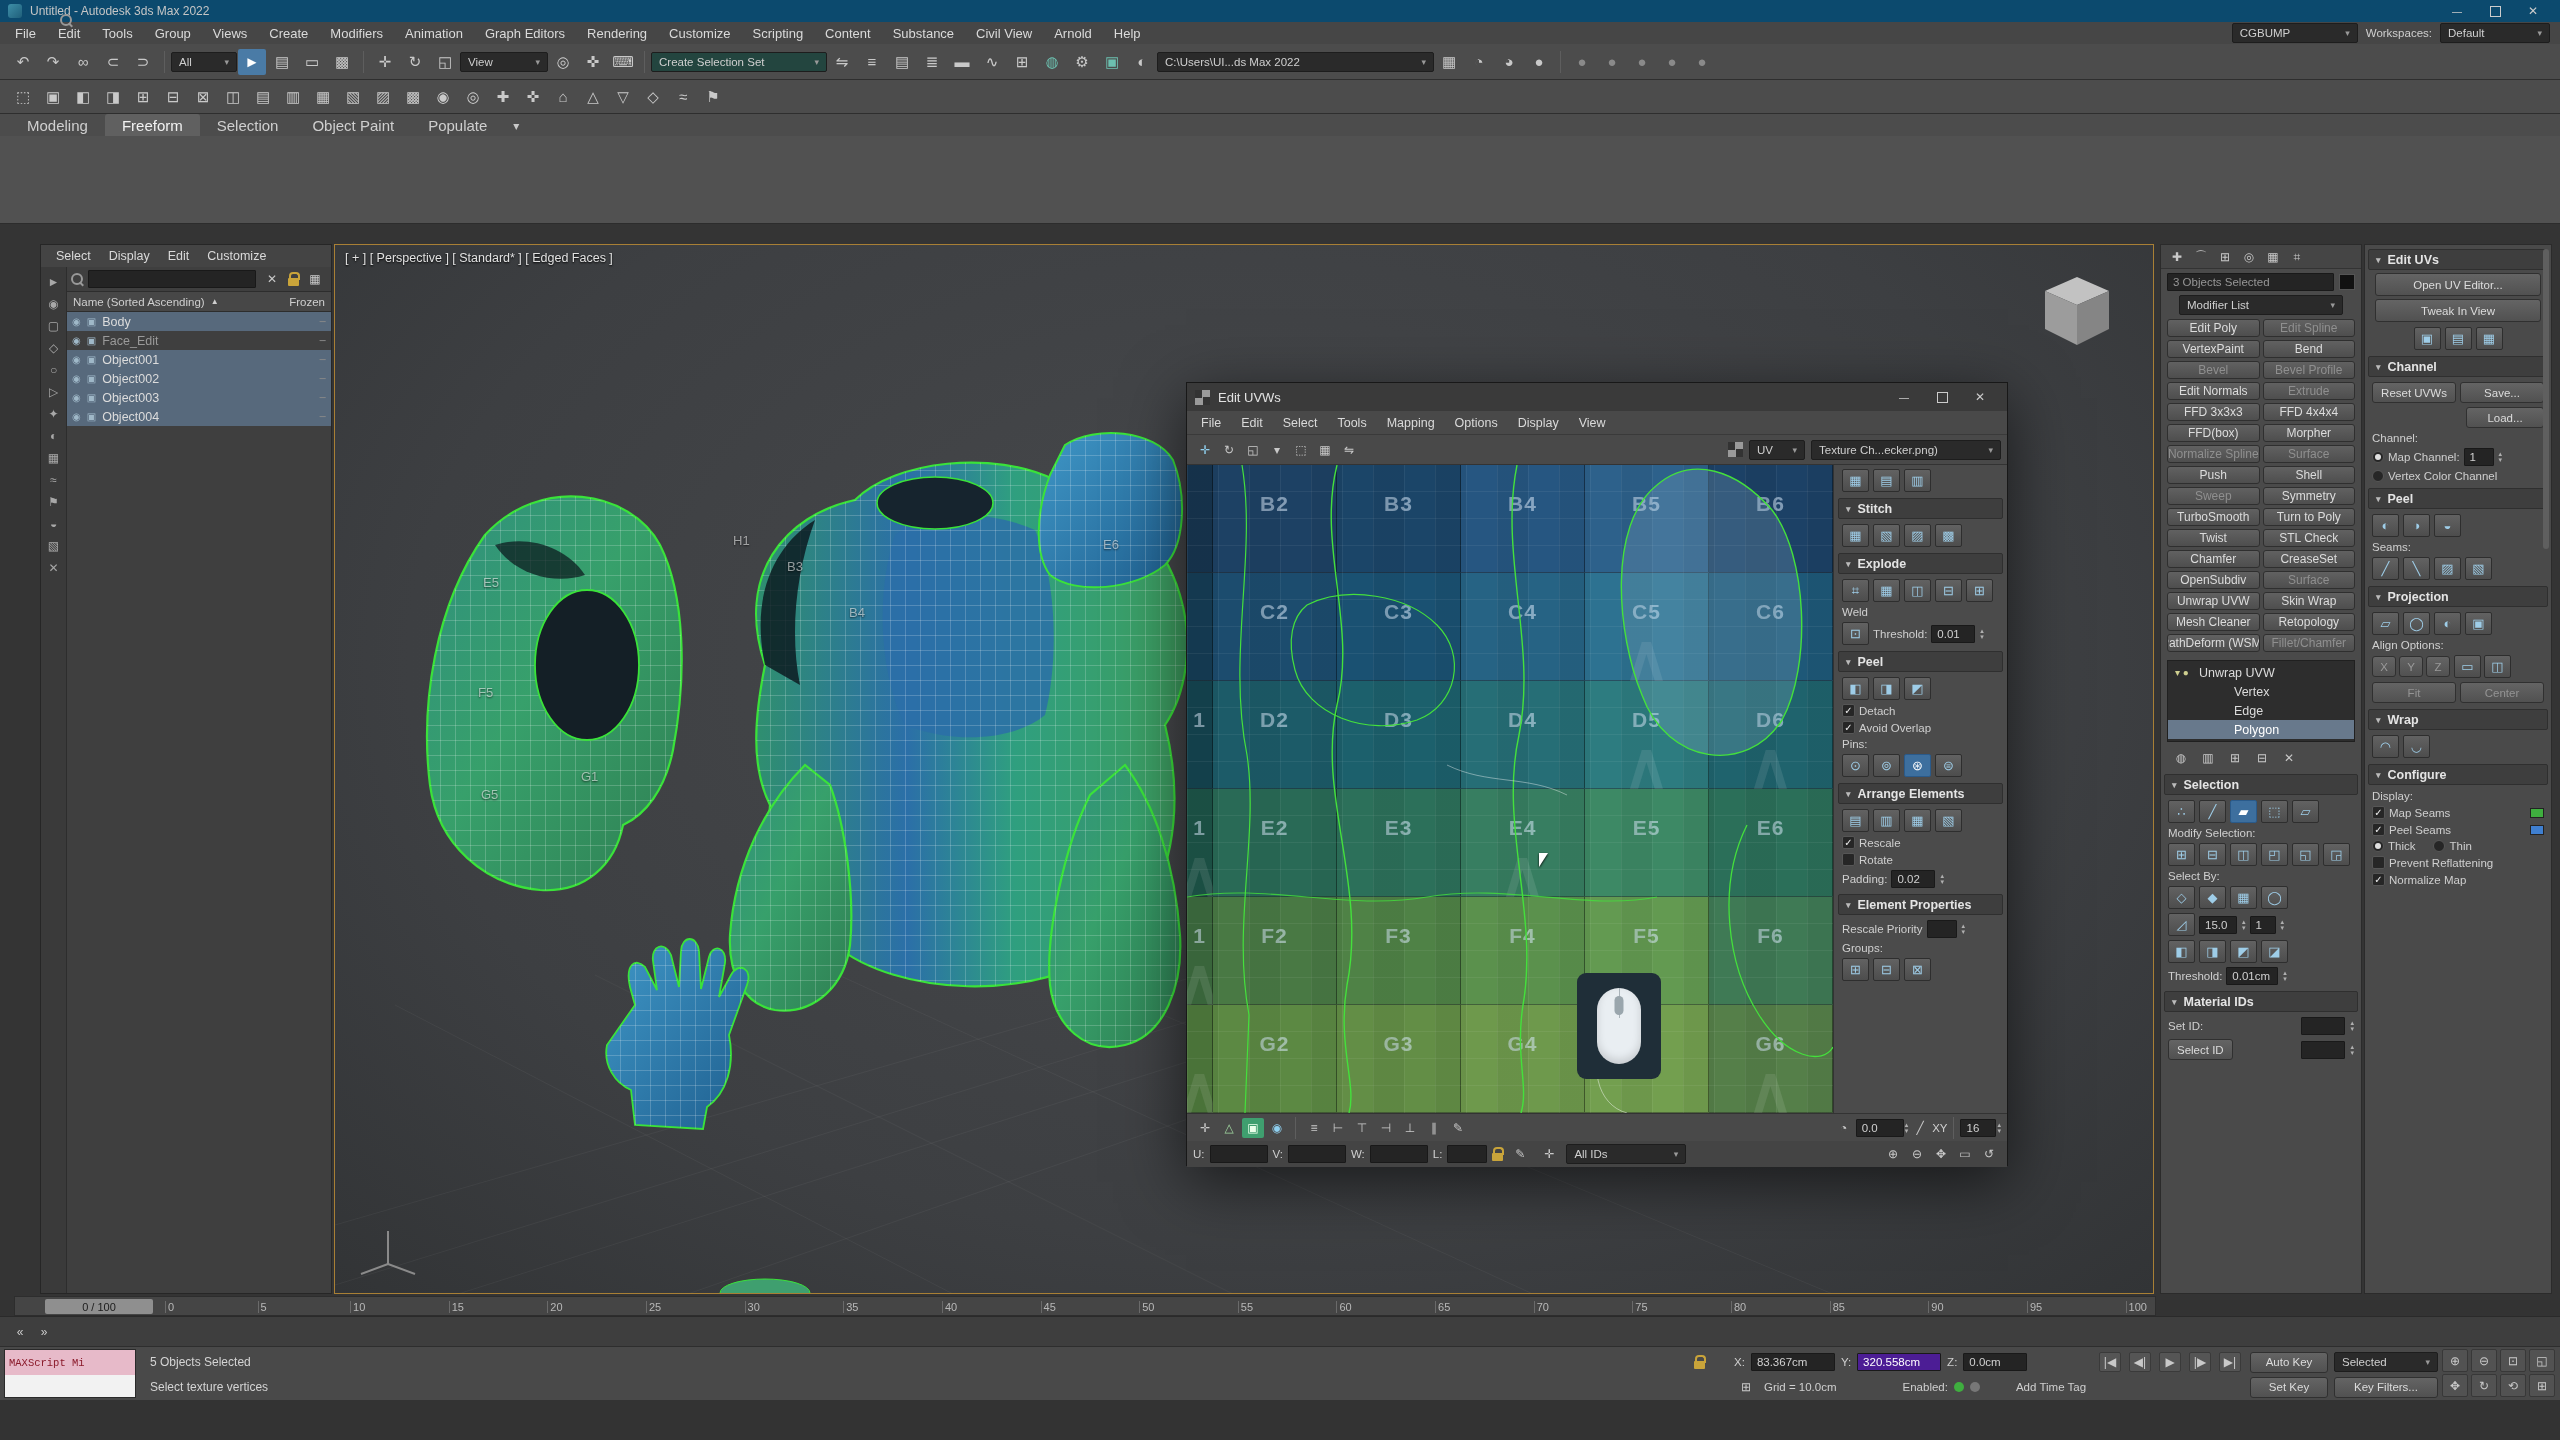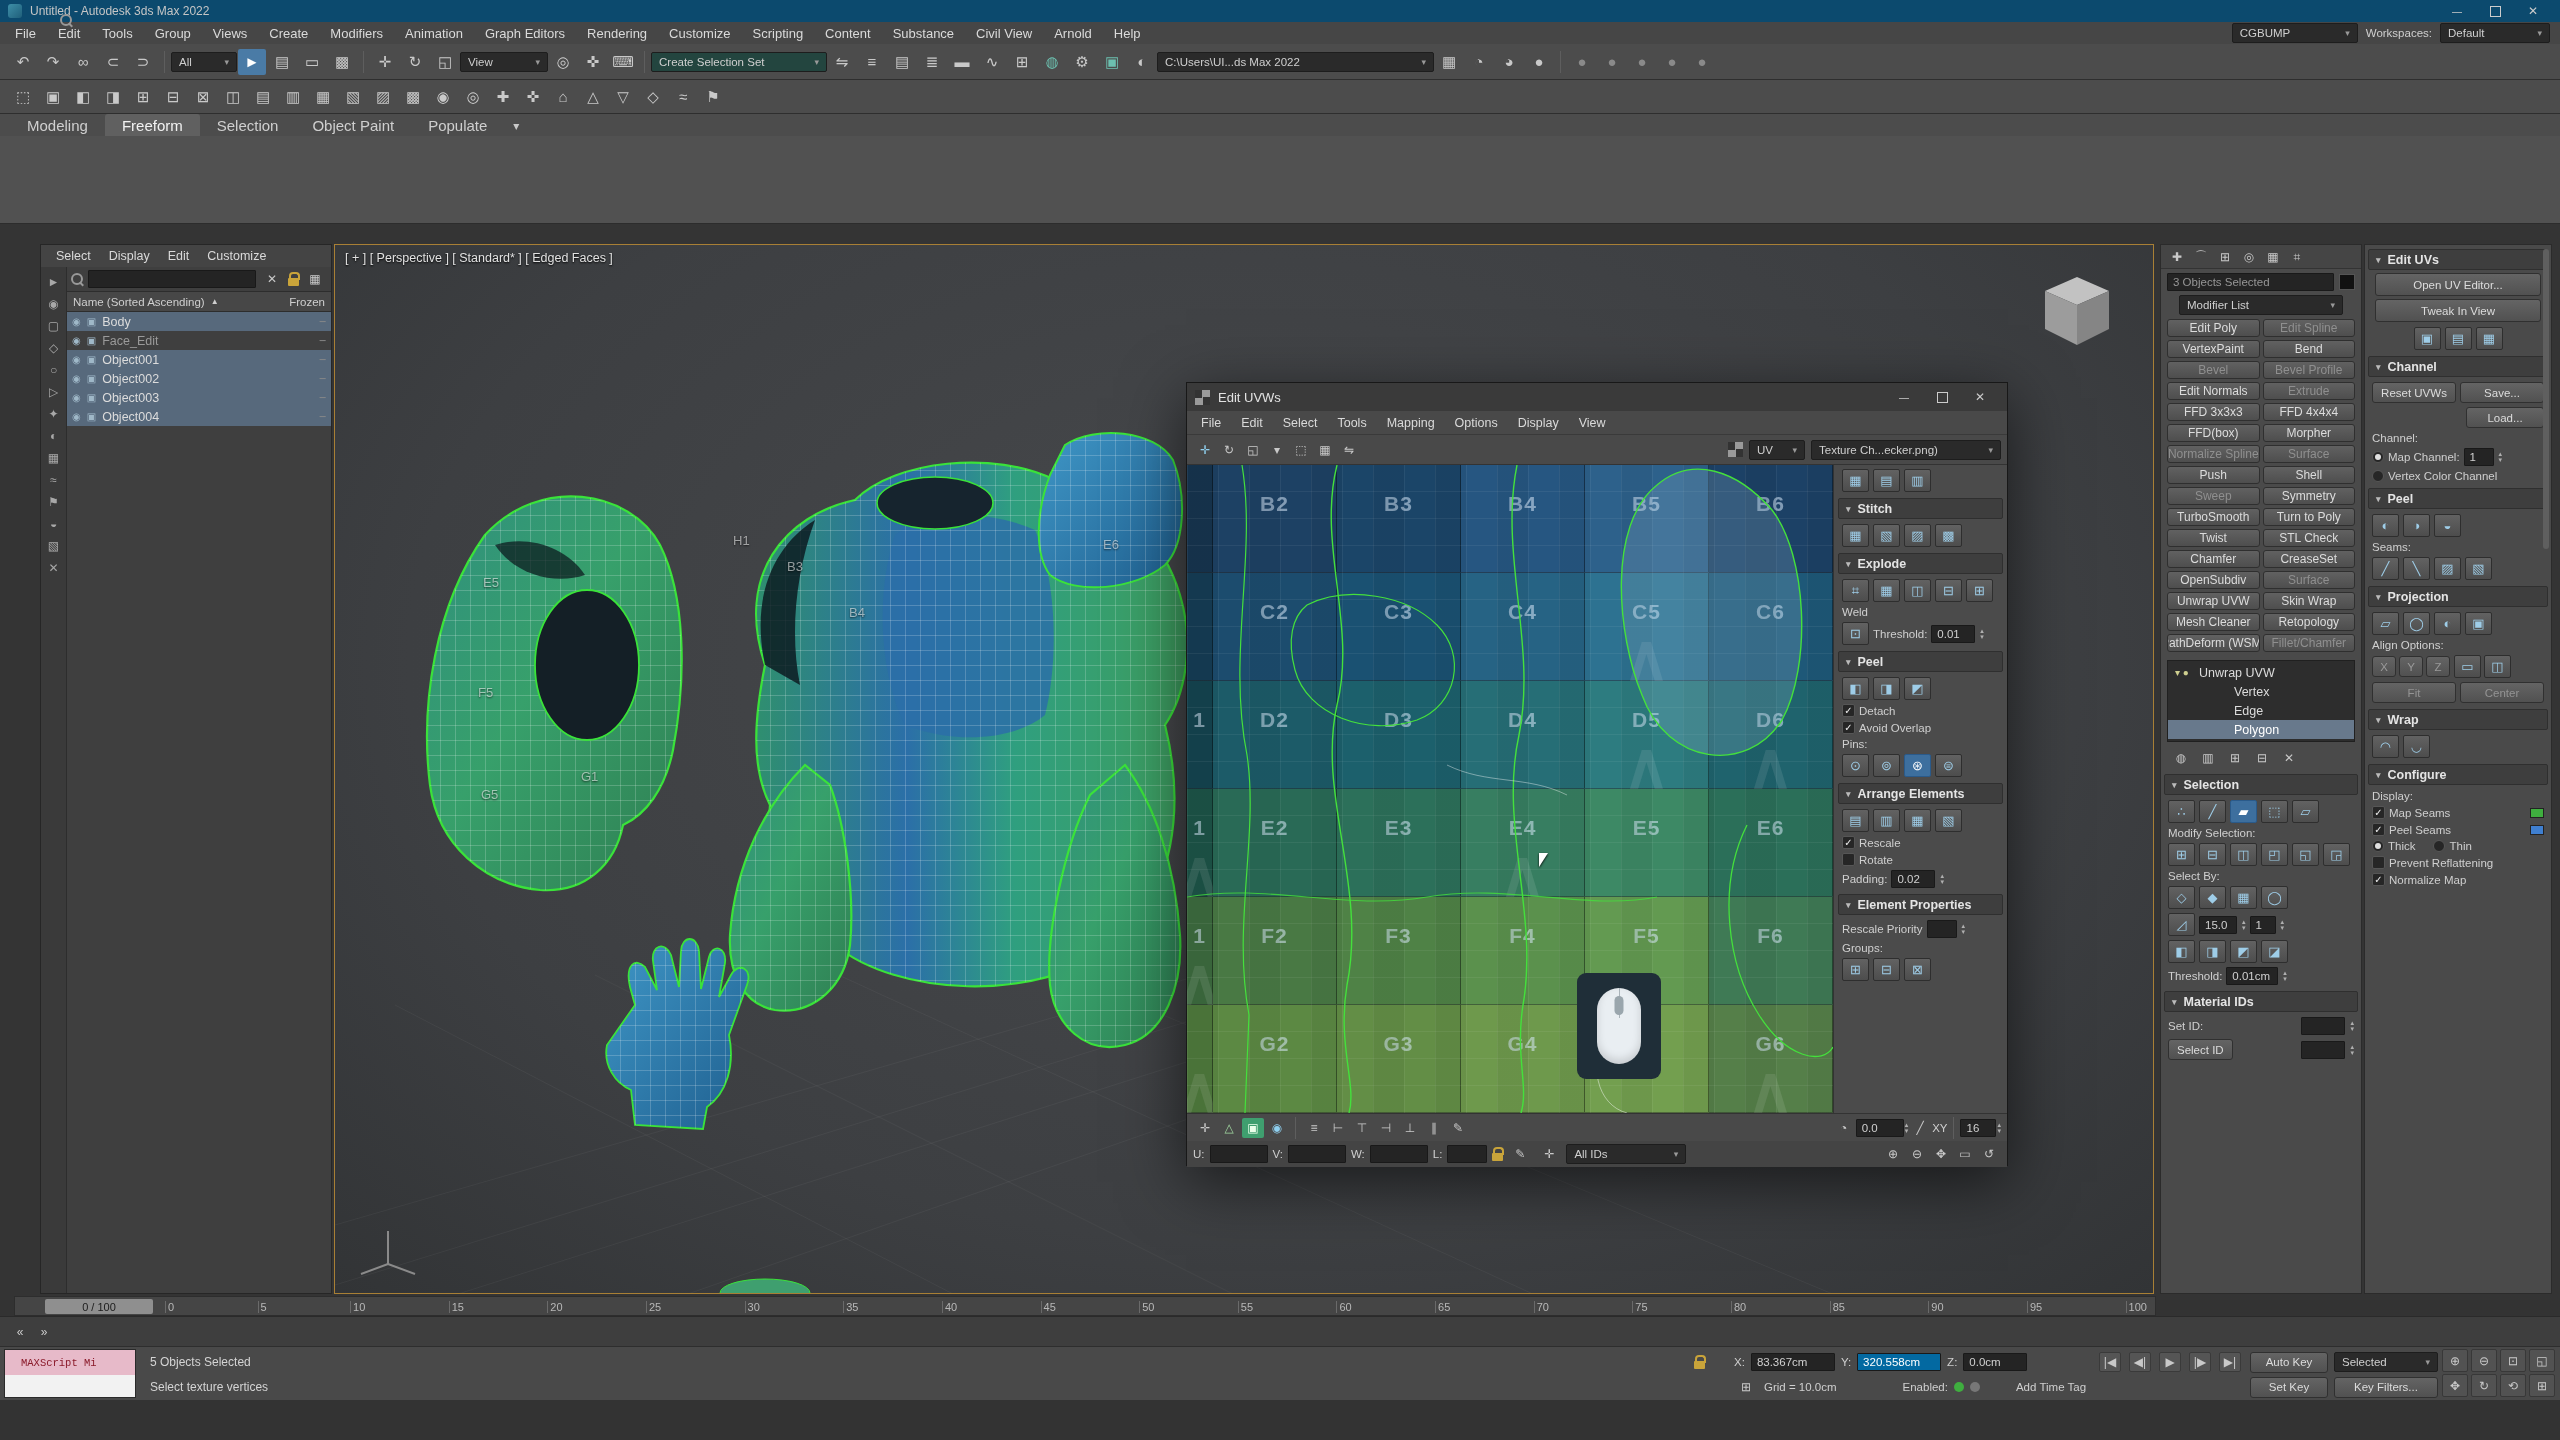--- a/index.html
+++ b/index.html
@@ -102,21 +102,21 @@
 .pscroll{position:absolute;right:2px;top:4px;width:6px;height:300px;background:#5f5f5f;border-radius:3px}
 .bigbtn{margin:3px 10px;height:23px}
 
 .tline{left:14px;top:1296px;width:2142px;height:20px;background:#454545;border:1px solid #2d2d2d}
 .ticks{position:absolute;left:150px;right:8px;top:0;height:20px;display:flex;justify-content:space-between;align-items:center}
 .tick{font-size:11px;color:#b8b8b8;border-left:1px solid #6a6a6a;padding-left:2px;height:12px;display:flex;align-items:center}
 .thumb{position:absolute;left:30px;top:2px;width:108px;height:15px;background:#8f8f8f;color:#1c1c1c;font-size:11px;display:flex;align-items:center;justify-content:center;border-radius:2px}
 .tstrip{left:0;top:1316px;width:2560px;height:30px;background:#3e3e3e;border-top:1px solid #2a2a2a;display:flex;align-items:center;padding:0 8px}
 .status{left:0;top:1346px;width:2560px;height:54px;background:#494949;border-top:1px solid #2e2e2e}
 .listener{position:absolute;left:4px;top:2px;width:132px;height:49px;border:1px solid #2a2a2a}
-.lispink{height:25px;background:#e7bac9;color:#8a1a2a;font-size:10.5px;display:flex;align-items:center;padding:0 16px;font-family:"Liberation Mono",monospace}
+.lispink{height:25px;background:#e7bac9;color:#8a1a2a;font-size:10.5px;display:flex;align-items:center;padding:0 4px;font-family:"Liberation Mono",monospace}
 .liswhite{height:22px;background:#f2f2f2}
 .st1{position:absolute;top:4px;height:22px;display:flex;align-items:center;gap:6px}
 .st2{position:absolute;top:29px;height:22px;display:flex;align-items:center;gap:6px}
 .navclu{position:absolute;right:4px;top:2px;display:grid;grid-template-columns:repeat(4,28px);grid-auto-rows:24px;gap:1px}
 .navclu .ic{min-width:26px;height:23px;background:#525252;border:1px solid #383838;font-size:12px}
 
 .tbar{left:0;top:1400px;width:2560px;height:40px;background:#1d2733;display:flex;align-items:center;z-index:8}
 .winlogo{display:grid;grid-template-columns:8px 8px;grid-auto-rows:8px;gap:2px;margin:0 15px}
 .winlogo span{background:#cfd8e2}
 .tsearch{width:360px;height:40px;background:#f2f2f2;display:flex;align-items:center;gap:9px;padding:0 12px;color:#555;font-size:14px}
@@ -1163,21 +1163,21 @@
     <span class="st1" style="left:150px">5 Objects Selected</span>
     <span class="st2" style="left:150px">Select texture vertices</span>
 
     <span class="st1" style="left:1694px">
         <span class="lock"></span>
       </span>
     <span class="st1" style="left:1734px">
       <span class="lbl">X:</span>
       <span class="field" style="width:84px">83.367cm</span>
       <span class="lbl">Y:</span>
-      <span class="field" style="width:84px;background:#0369a1;color:#fff">320.558cm</span>
+      <span class="field" style="width:84px;background:#4c1d95;color:#fff">320.558cm</span>
       <span class="lbl">Z:</span>
       <span class="field" style="width:64px">0.0cm</span>
     </span>
     <span class="st2" style="left:1734px">
       <span class="ic s">⊞</span>
       <span class="lbl">Grid = 10.0cm</span>
       <span class="lbl" style="margin-left:60px">Enabled:</span>
       <span style="width:10px;height:10px;border-radius:50%;background:#3fae3f"></span>
       <span style="width:10px;height:10px;border-radius:50%;background:#777"></span>
       <span class="lbl" style="margin-left:30px">Add Time Tag</span>

